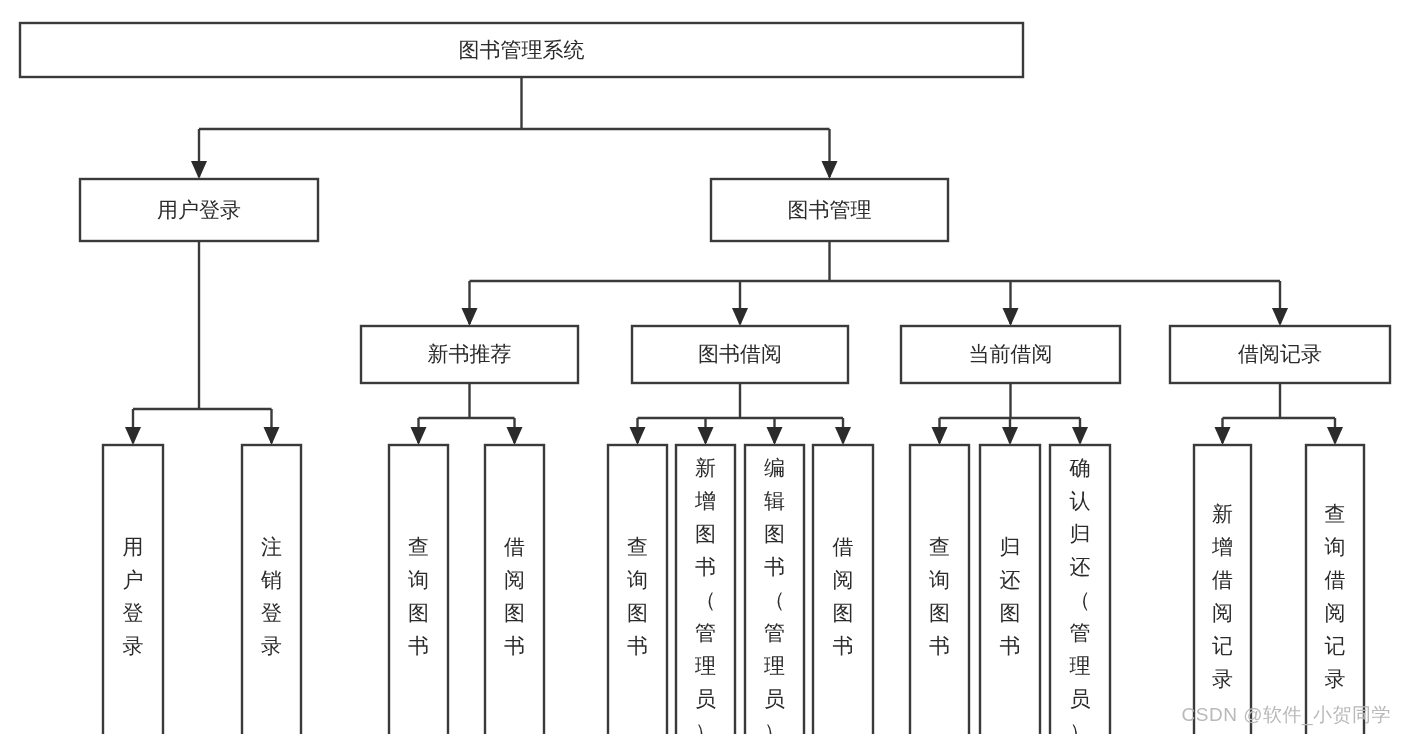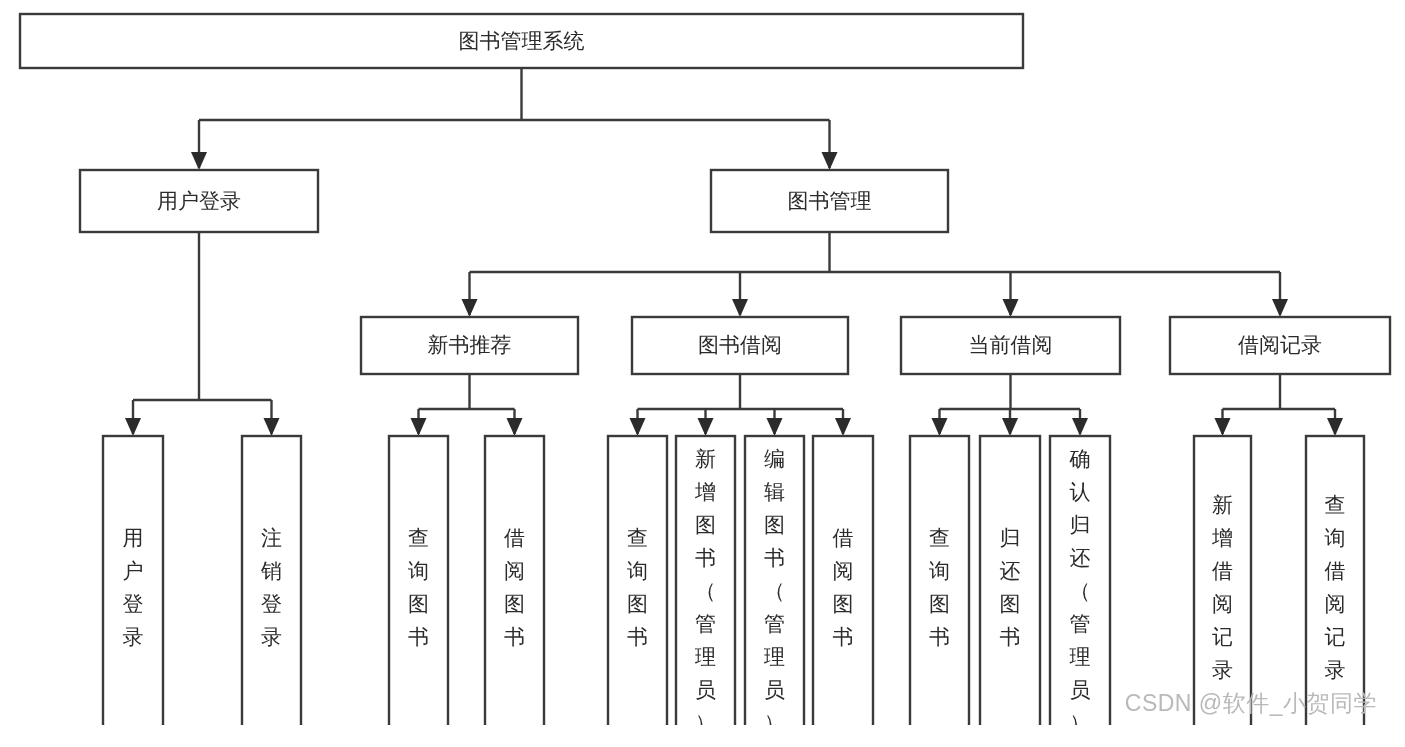--- a/index.html
+++ b/index.html
@@ -9,20 +9,21 @@
   }
   body {
     font-family: "Liberation Sans", "DejaVu Sans", sans-serif;
   }
   #stage {
     position: relative;
     width: 1405px;
     height: 725px;
     background: #ffffff;
     overflow: hidden;
+    margin-top: 9px;
   }
   #diagram-svg {
     position: absolute;
     left: 0;
     top: 0;
     width: 1405px;
     height: 747px;
   }
   .node-box {
     fill: #ffffff;
@@ -47,24 +48,24 @@
     stroke-width: 2.4;
     fill: none;
     stroke-linecap: butt;
   }
   .arrow-head {
     fill: #2b2b2b;
     stroke: none;
   }
   .watermark {
     position: absolute;
-    right: 28px;
+    right: 14px;
     bottom: 6px;
     font-family: "Liberation Sans", "DejaVu Sans", sans-serif;
-    font-size: 23px;
+    font-size: 19px;
     color: #b9b9b9;
     letter-spacing: 0.5px;
     white-space: nowrap;
     user-select: none;
   }
 </style>
 </head>
 <body>
 
 <div id="stage">

